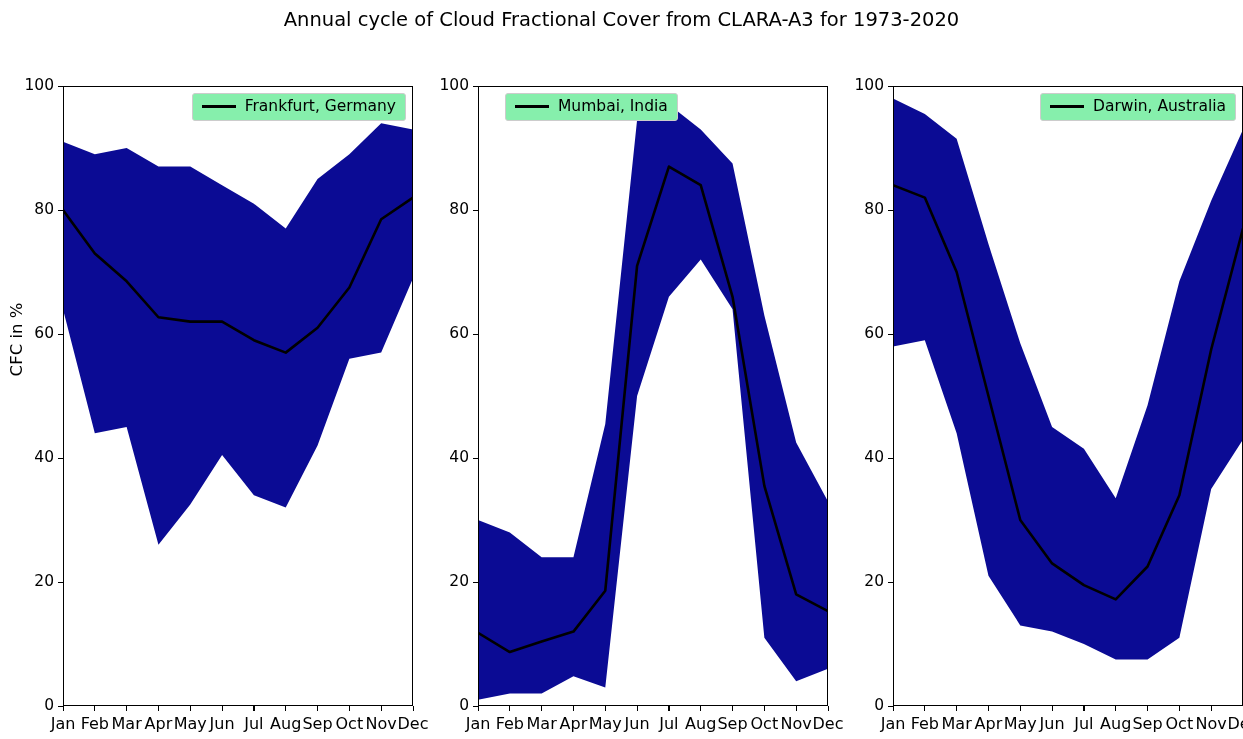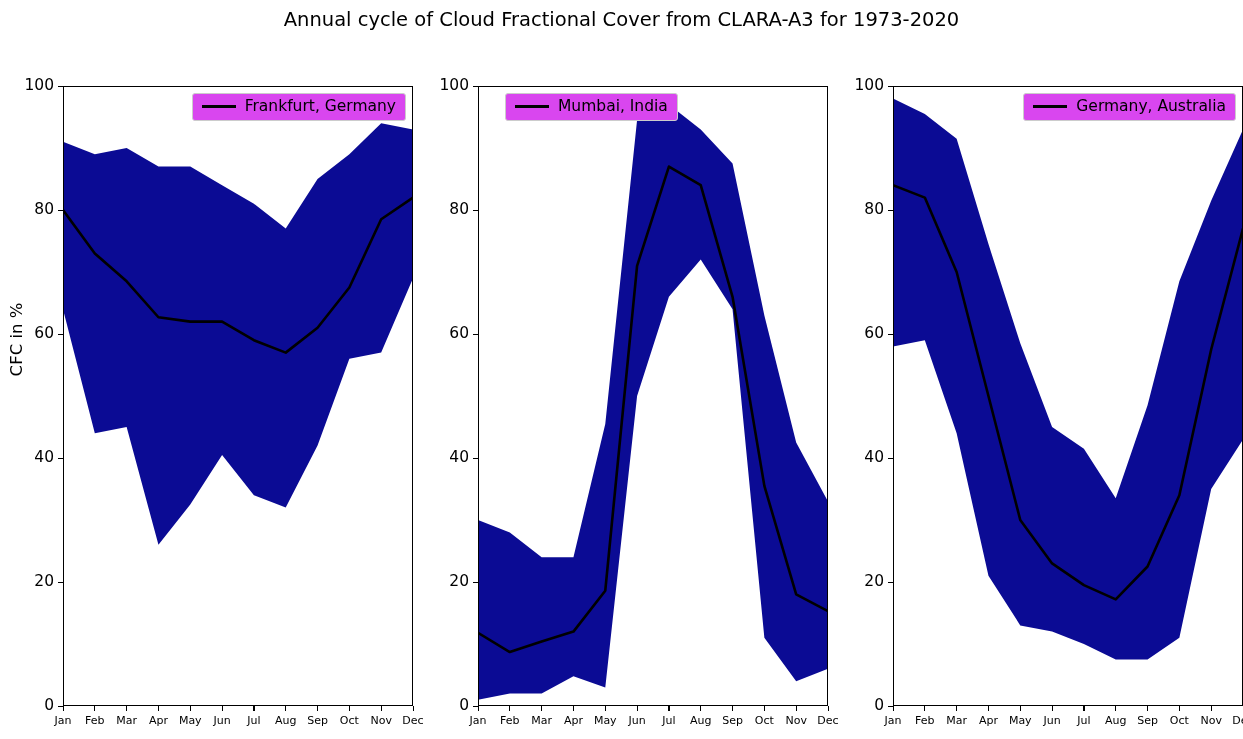--- a/index.html
+++ b/index.html
@@ -67,33 +67,33 @@
   }
   .ytick-mark {
     position: absolute;
     width: 5px;
     height: 1.1px;
     background: #000;
   }
   .xtick-label {
     position: absolute;
     text-align: center;
-    font-size: 11px;
+    font-size: 16px;
     white-space: nowrap;
     transform: translateX(-50%);
   }
   .xtick-mark {
     position: absolute;
     width: 1.1px;
     height: 5px;
     background: #000;
   }
   .legend {
     position: absolute;
-    background: #d946ef;
+    background: #86efac;
     border: 1px solid #cccccc;
     border-radius: 3px;
     padding: 5px 9px 5px 9px;
     display: flex;
     align-items: center;
     gap: 9px;
     font-size: 15.5px;
     box-sizing: border-box;
     white-space: nowrap;
   }
@@ -244,17 +244,17 @@
         <div class="xtick-mark" style="left: 254.045px; top: 620px;"></div>
         <div class="xtick-label" style="left: 254.545px; top: 628px;">Sep</div>
         <div class="xtick-mark" style="left: 285.864px; top: 620px;"></div>
         <div class="xtick-label" style="left: 286.364px; top: 628px;">Oct</div>
         <div class="xtick-mark" style="left: 317.682px; top: 620px;"></div>
         <div class="xtick-label" style="left: 318.182px; top: 628px;">Nov</div>
         <div class="xtick-mark" style="left: 349.5px; top: 620px;"></div>
         <div class="xtick-label" style="left: 350px; top: 628px;">Dec</div>
         <div class="legend" style="top: 7px; right: 7px;">
           <span class="legend-line"></span>
-          <span class="legend-label">Germany, Australia</span>
+          <span class="legend-label">Darwin, Australia</span>
         </div>
       </div>
     </div>
 </div>
 
 </body></html>

